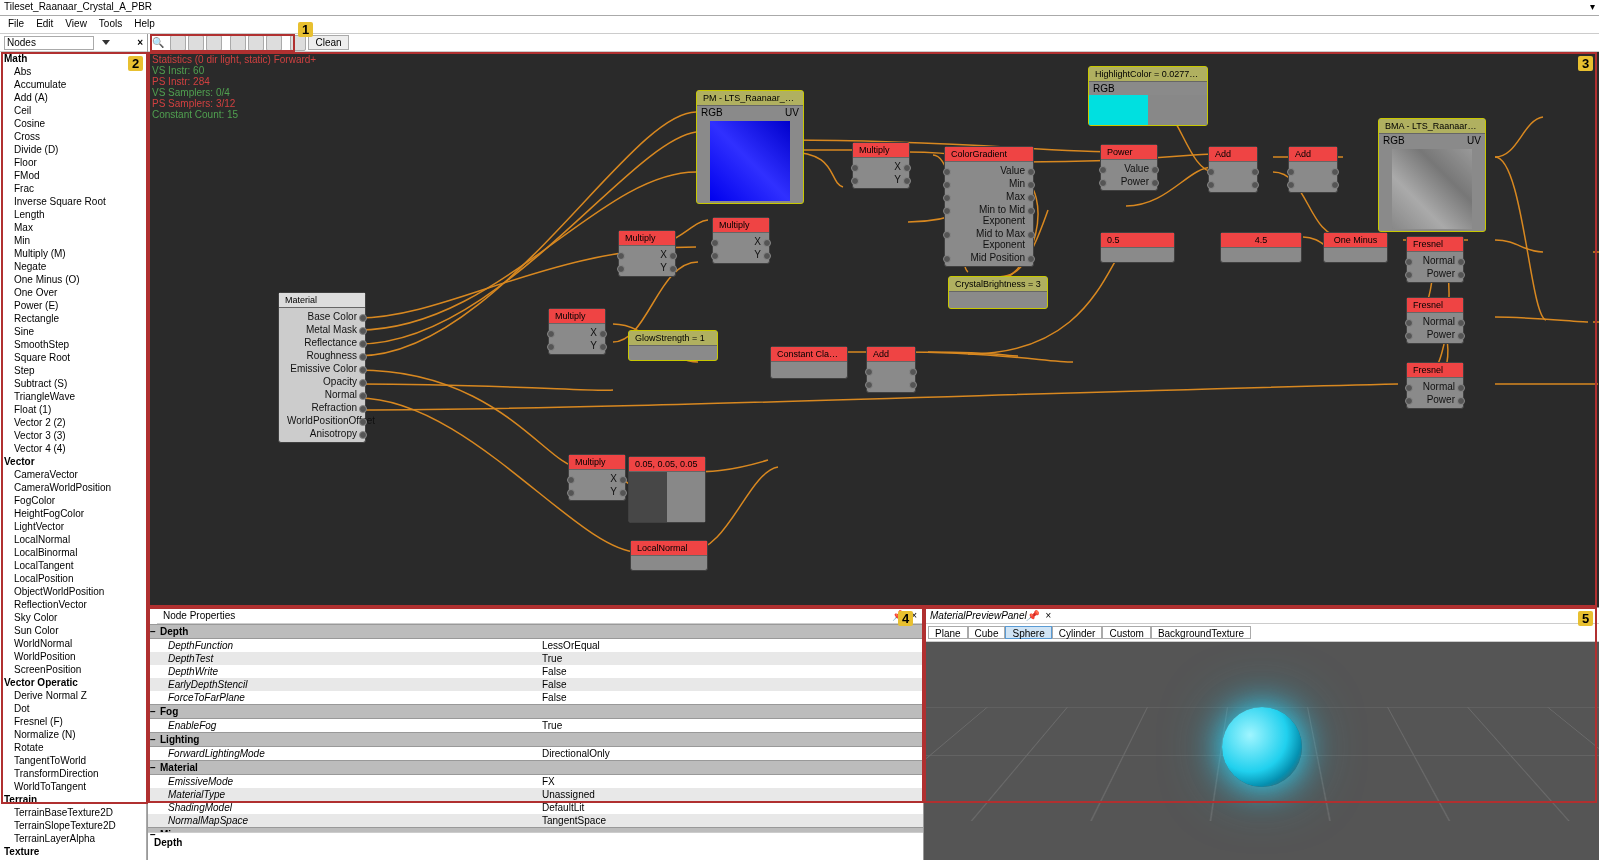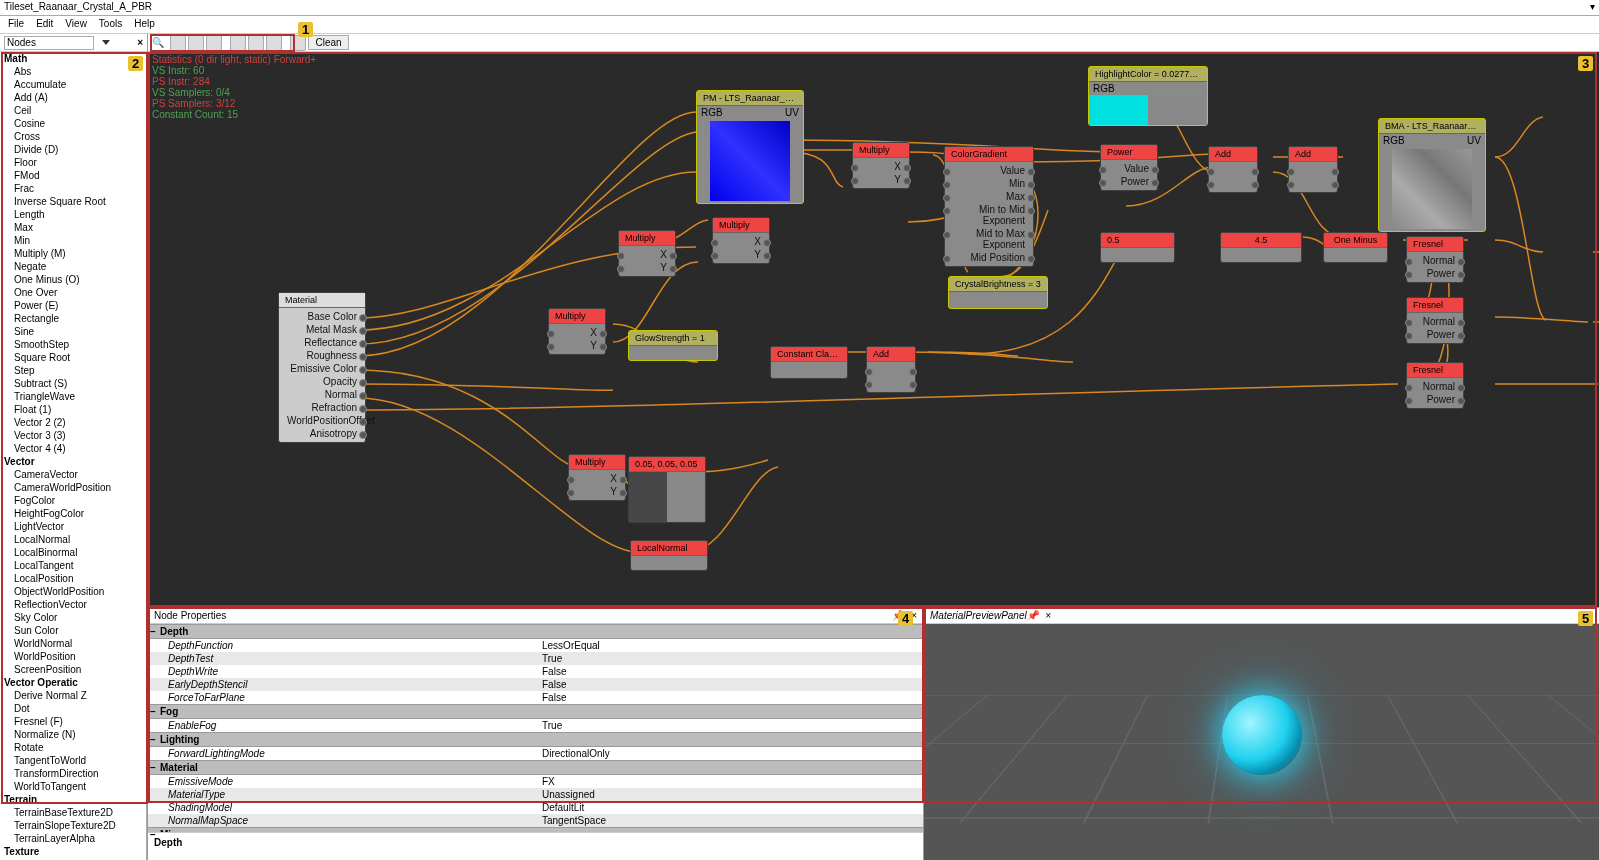--- a/index.html
+++ b/index.html
@@ -40,21 +40,21 @@
 .tex-preview { width: 80px; height: 80px; margin: 2px auto; }
 .tex-blue { background: linear-gradient(45deg,#0000ee,#3030ff,#0000cc); }
 .tex-gray { background: linear-gradient(45deg,#888,#aaa,#777,#999); }
 .tex-cyan { background: #00e0e0; }
 
 svg.wires { position: absolute; top: 0; left: 0; width: 100%; height: 100%; pointer-events: none; }
 svg.wires path { stroke: #d88820; stroke-width: 1.5; fill: none; }
 
 .bottom-row { position: absolute; left: 148px; top: 607px; right: 0; bottom: 0; display: flex; }
 .props-panel { width: 776px; background: #fff; border-right: 1px solid #999; border-top: 1px solid #999; display: flex; flex-direction: column; }
-.props-panel .phdr { height: 16px; padding: 2px 6px; background: #fff; border-bottom: 1px solid #ccc; display: flex; }
+.props-panel .phdr { height: 16px; padding: 2px 6px; background: #fff; border-bottom: 1px solid #ccc; display: flex; margin-left: 9px; }
 .props-panel .phdr .title { flex: 1; }
 .props-list { flex: 1; overflow-y: auto; }
 .prop-sec { background: #bcbcbc; font-weight: bold; padding: 1px 12px; border-top: 1px solid #999; border-bottom: 1px solid #999; }
 .prop-sec::before { content: '−'; position: absolute; margin-left: -10px; }
 .prop-row { display: flex; }
 .prop-key { width: 390px; padding: 1px 4px 1px 20px; font-style: italic; }
 .prop-val { flex: 1; padding: 1px 4px; }
 .prop-row:nth-child(odd) { background: #e8e8e8; }
 .props-footer { height: 28px; border-top: 1px solid #ccc; padding: 4px 6px; font-weight: bold; }
 
@@ -481,20 +481,28 @@
         <div class="prop-sec">Misc</div>
       </div>
     <div class="props-footer">Depth</div>
   </div>
   <div class="preview-panel">
     <div class="phdr">
         <span class="title">MaterialPreviewPanel</span>
         <span>📌</span>
         <span style="margin-left:6px">×</span>
       </div>
+    <div class="preview-tabs" id="preview-tabs">
+        <span>Plane</span>
+        <span>Cube</span>
+        <span class="active">Sphere</span>
+        <span>Cylinder</span>
+        <span>Custom</span>
+        <span>BackgroundTexture</span>
+      </div>
     <div class="preview-view">
       <div class="grid-floor"></div>
       <div class="sphere"></div>
     </div>
   </div>
 </div>
 
 <div class="region-box" style="left:150px;top:34px;width:145px;height:18px"></div>
 <div class="region-label" style="left:298px;top:22px">1</div>
 <div class="region-box" style="left:1px;top:52px;width:147px;height:752px"></div>

